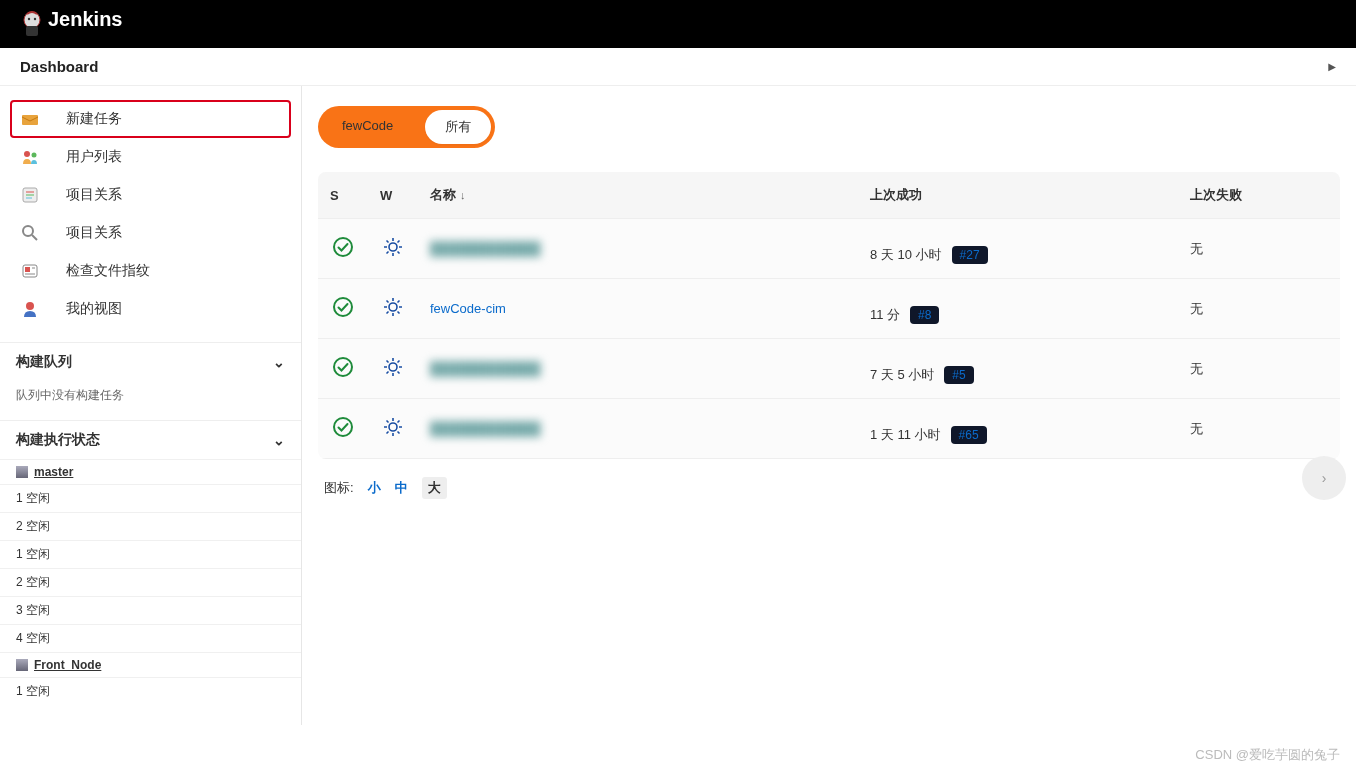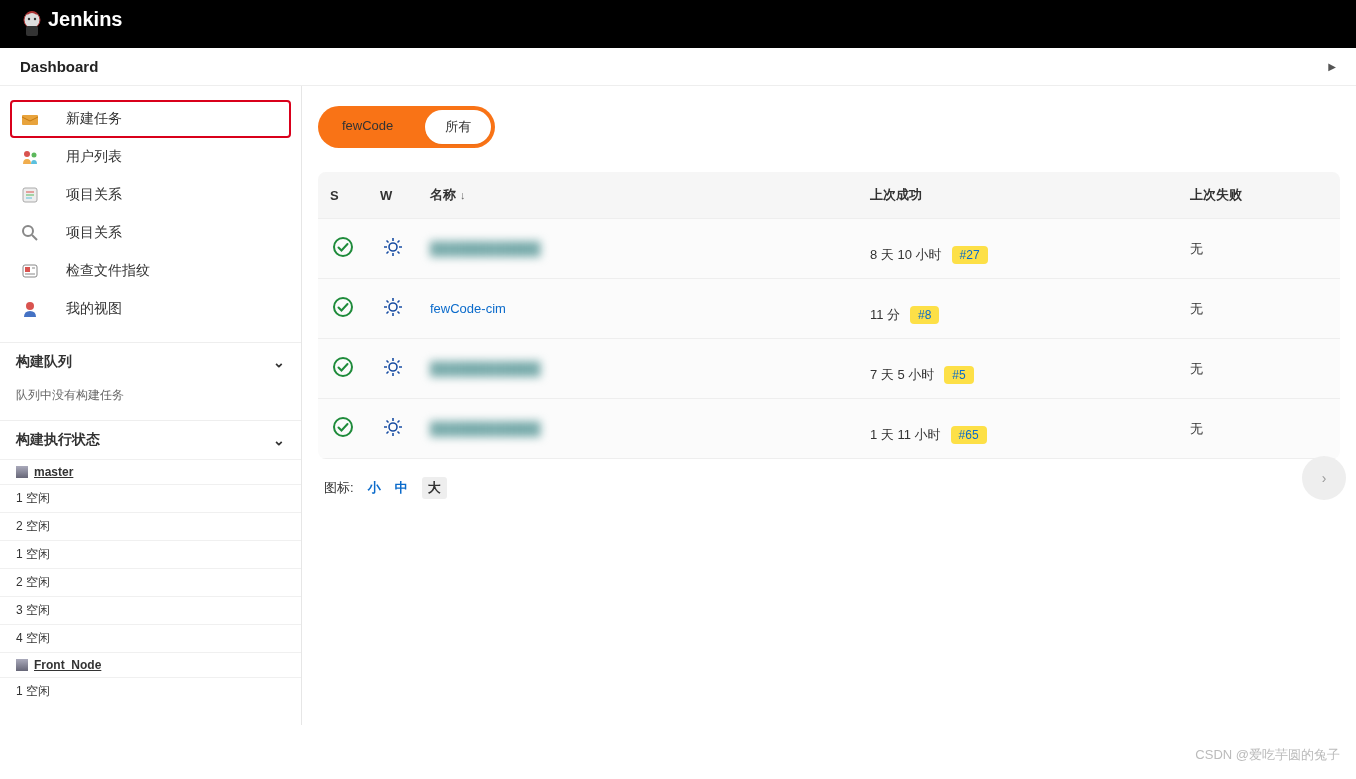--- a/index.html
+++ b/index.html
@@ -41,21 +41,21 @@
   .col-w { width: 50px; text-align: center; }
   .col-name { width: 440px; }
   .col-succ { width: 320px; }
   .col-fail { width: auto; }
   
   .sort-arrow { font-size: 11px; color: #666; margin-left: 4px; }
   .circle-check { display: inline-flex; }
   .weather-icon { display: inline-flex; color: #1a4ea3; }
   .job-link { color: #0b6bcb; text-decoration: none; }
   .blur-text { filter: blur(4px); color: #7aa; user-select: none; }
-  .build-badge { display: inline-block; background: #fde047; color: #0b6bcb; padding: 2px 8px; border-radius: 4px; margin-left: 10px; font-size: 12px; margin-top: 13px; }
+  .build-badge { display: inline-block; background: #0f172a; color: #0b6bcb; padding: 2px 8px; border-radius: 4px; margin-left: 10px; font-size: 12px; margin-top: 13px; }
   
   .size-row { display: flex; align-items: center; gap: 14px; margin-top: 18px; padding: 0 6px; }
   .size-label { color: #333; font-size: 13px; }
   .size-link { color: #0b6bcb; cursor: pointer; font-weight: bold; font-size: 13px; }
   .size-link.current { background: #eee; color: #333; padding: 2px 6px; border-radius: 3px; }
   .legend-link { margin-left: auto; color: #0b6bcb; font-size: 12px; cursor: pointer; }
   
   .scroll-fab { position: absolute; right: 10px; top: 370px; width: 44px; height: 44px; border-radius: 50%; background: #eee; display: flex; align-items: center; justify-content: center; color: #999; cursor: pointer; }
   
   .watermark { position: fixed; right: 16px; bottom: 15px; color: #bbb; font-size: 13px; pointer-events: none; }

